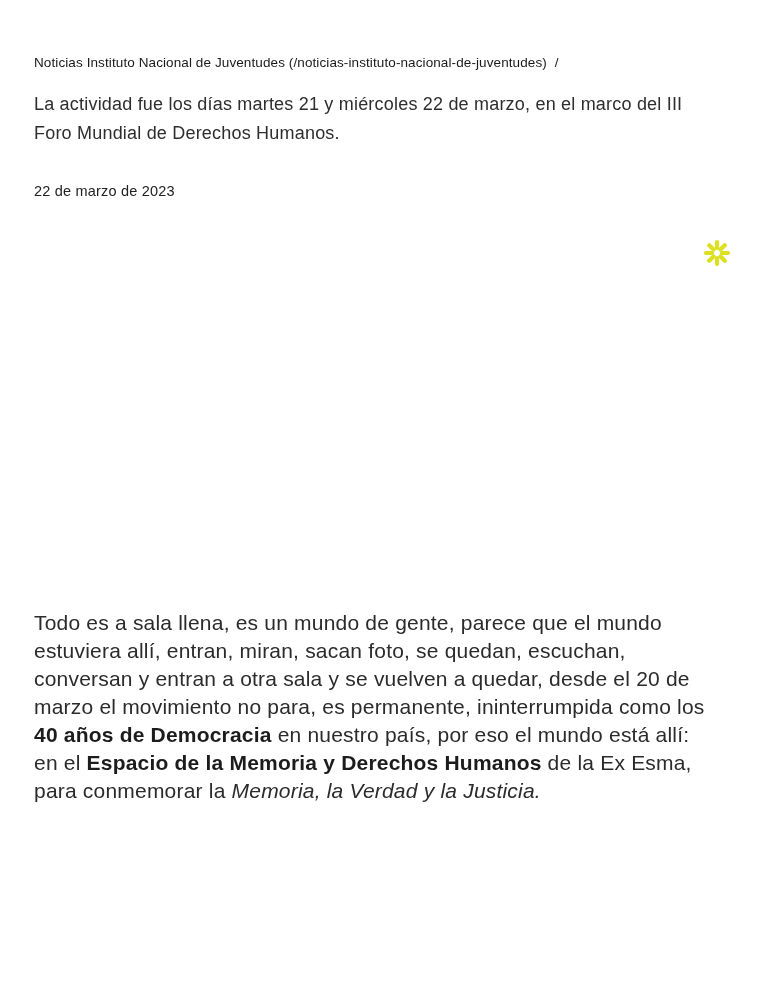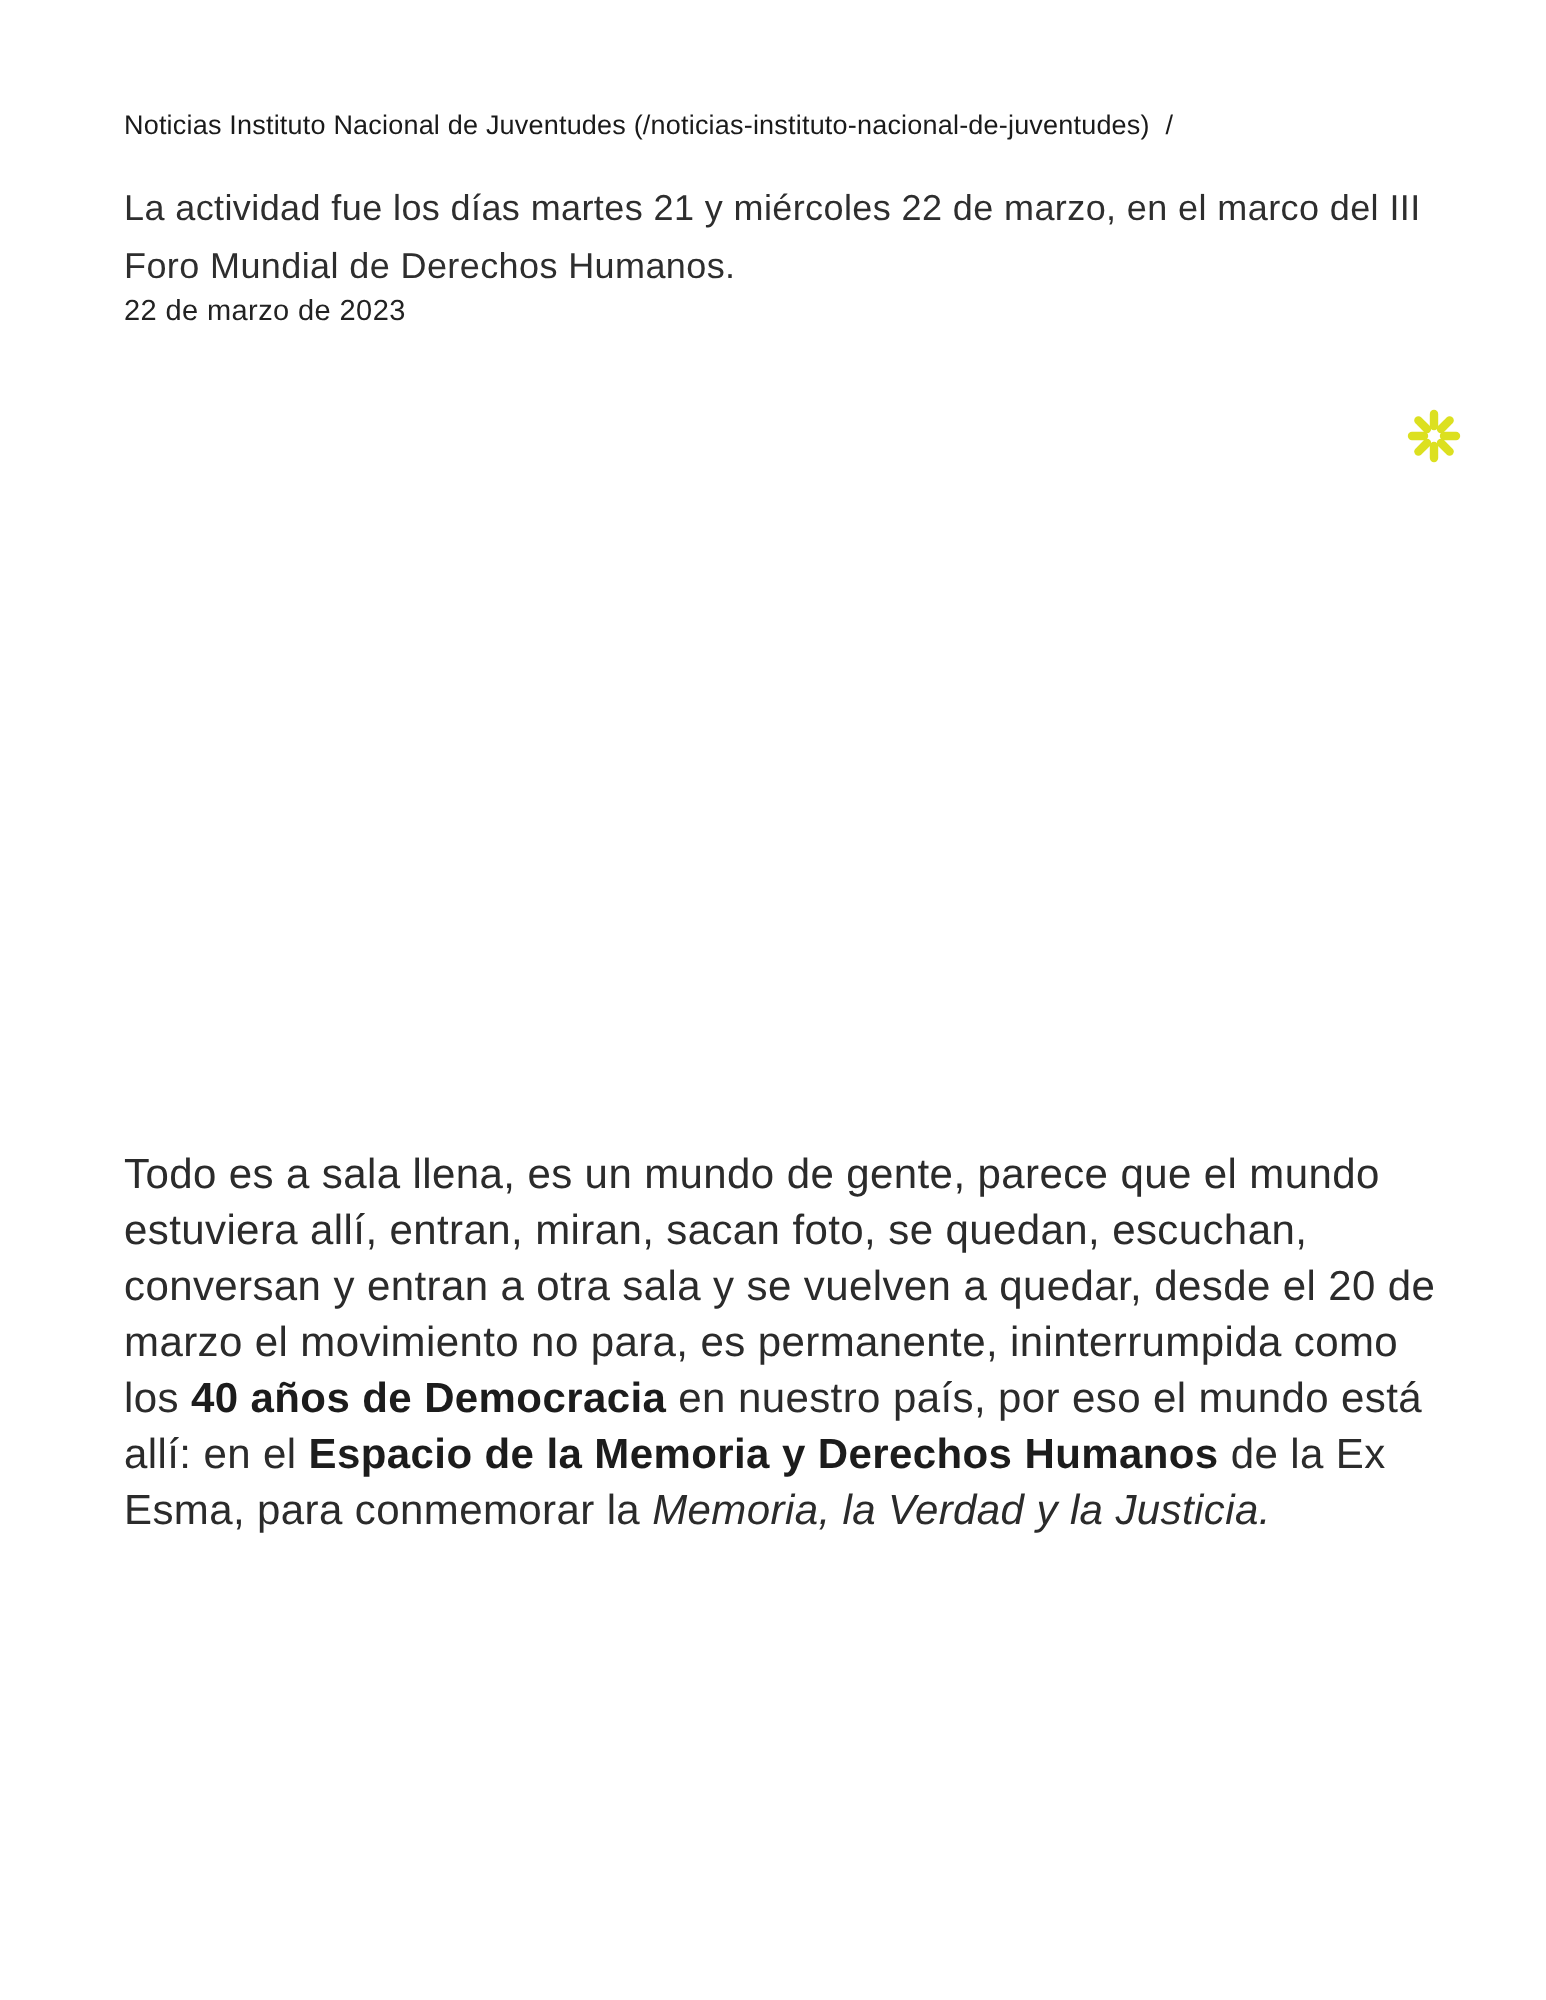--- a/index.html
+++ b/index.html
@@ -6,21 +6,21 @@
   html, body { background: #ffffff; }
   body {
     width: 773px;
     height: 1000px;
     position: relative;
     font-family: "Liberation Sans", sans-serif;
     color: #1f1f1f;
     overflow: hidden;
   }
   .page {
-    padding: 55px 50px 0 62px;
+    padding: 55px 50px 0 34px;
     width: 773px;
   }
   .breadcrumb {
     font-size: 13.5px;
     color: #1a1a1a;
     letter-spacing: 0.1px;
     margin-bottom: 20px;
   }
   .breadcrumb a {
     color: #1a1a1a;
@@ -37,20 +37,21 @@
     font-size: 28px;
     line-height: 1.22;
     color: #0f0f0f;
     margin-bottom: 16px;
     letter-spacing: 0.1px;
   }
   p.lede {
     font-size: 18px;
     line-height: 1.6;
     color: #2e2e2e;
+    margin-bottom: 35px;
     max-width: 660px;
     letter-spacing: 0.2px;
   }
   p.date {
     font-size: 14.5px;
     color: #222222;
     letter-spacing: 0.2px;
   }
   .media {
     position: relative;

